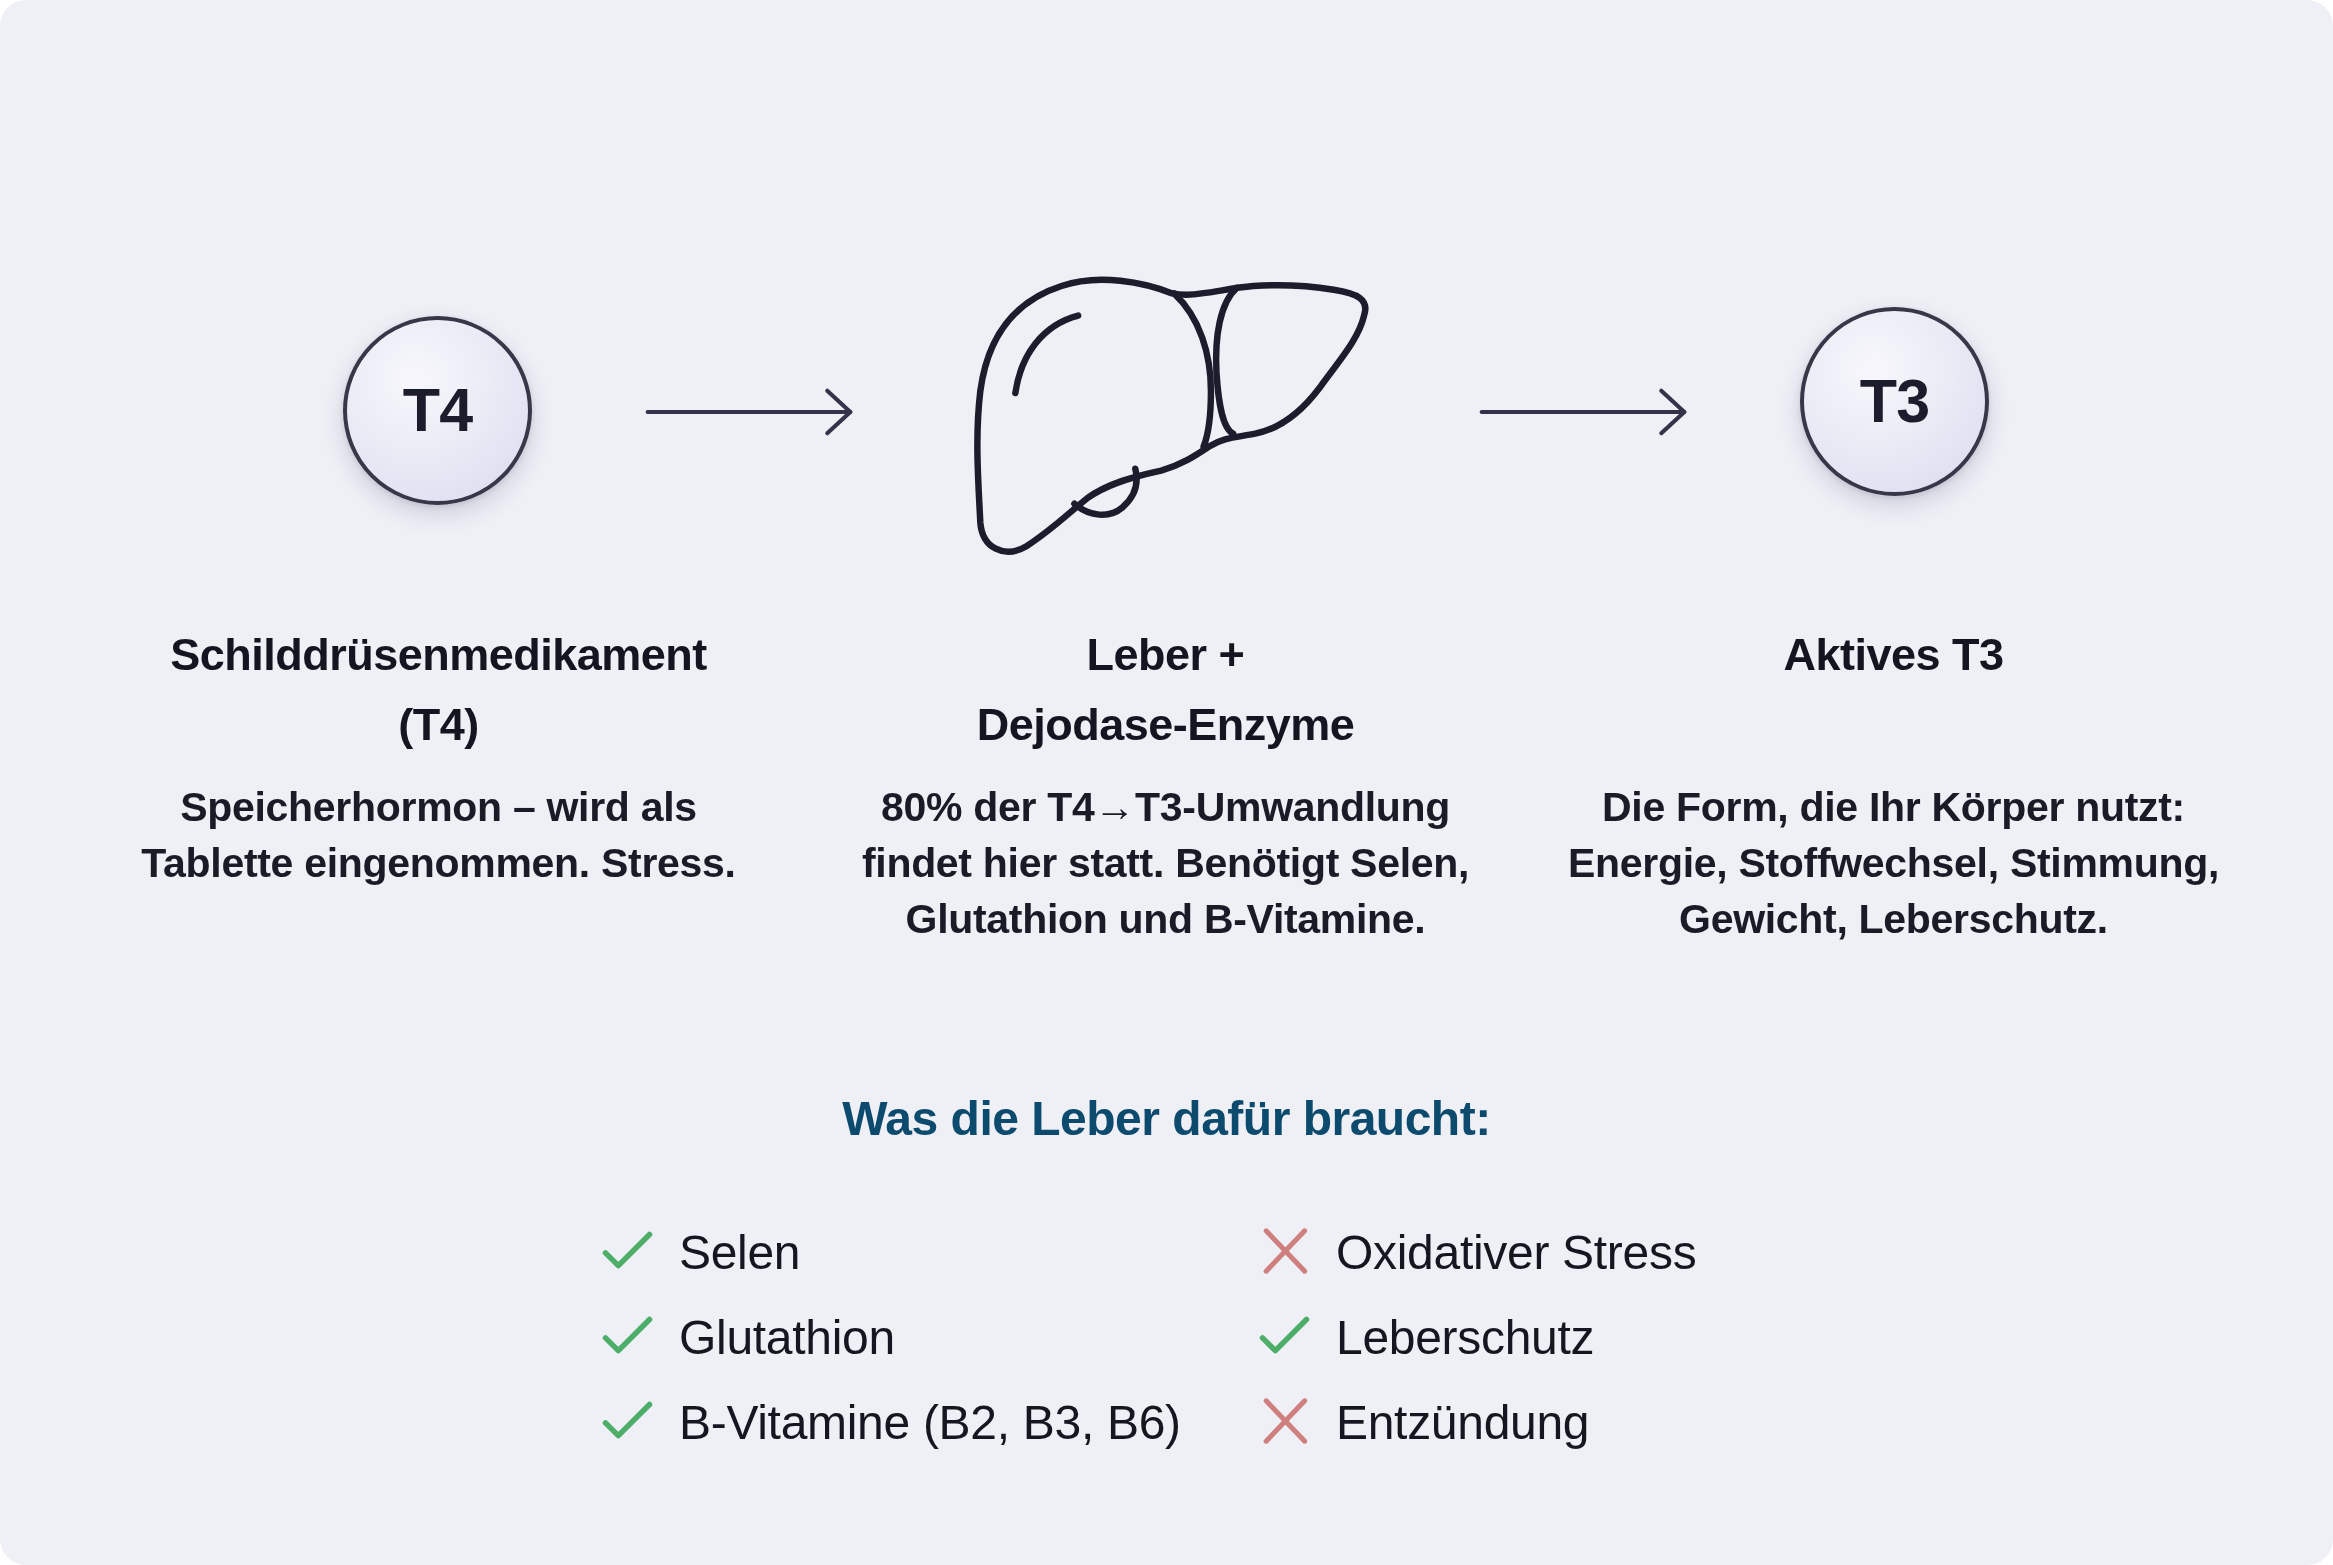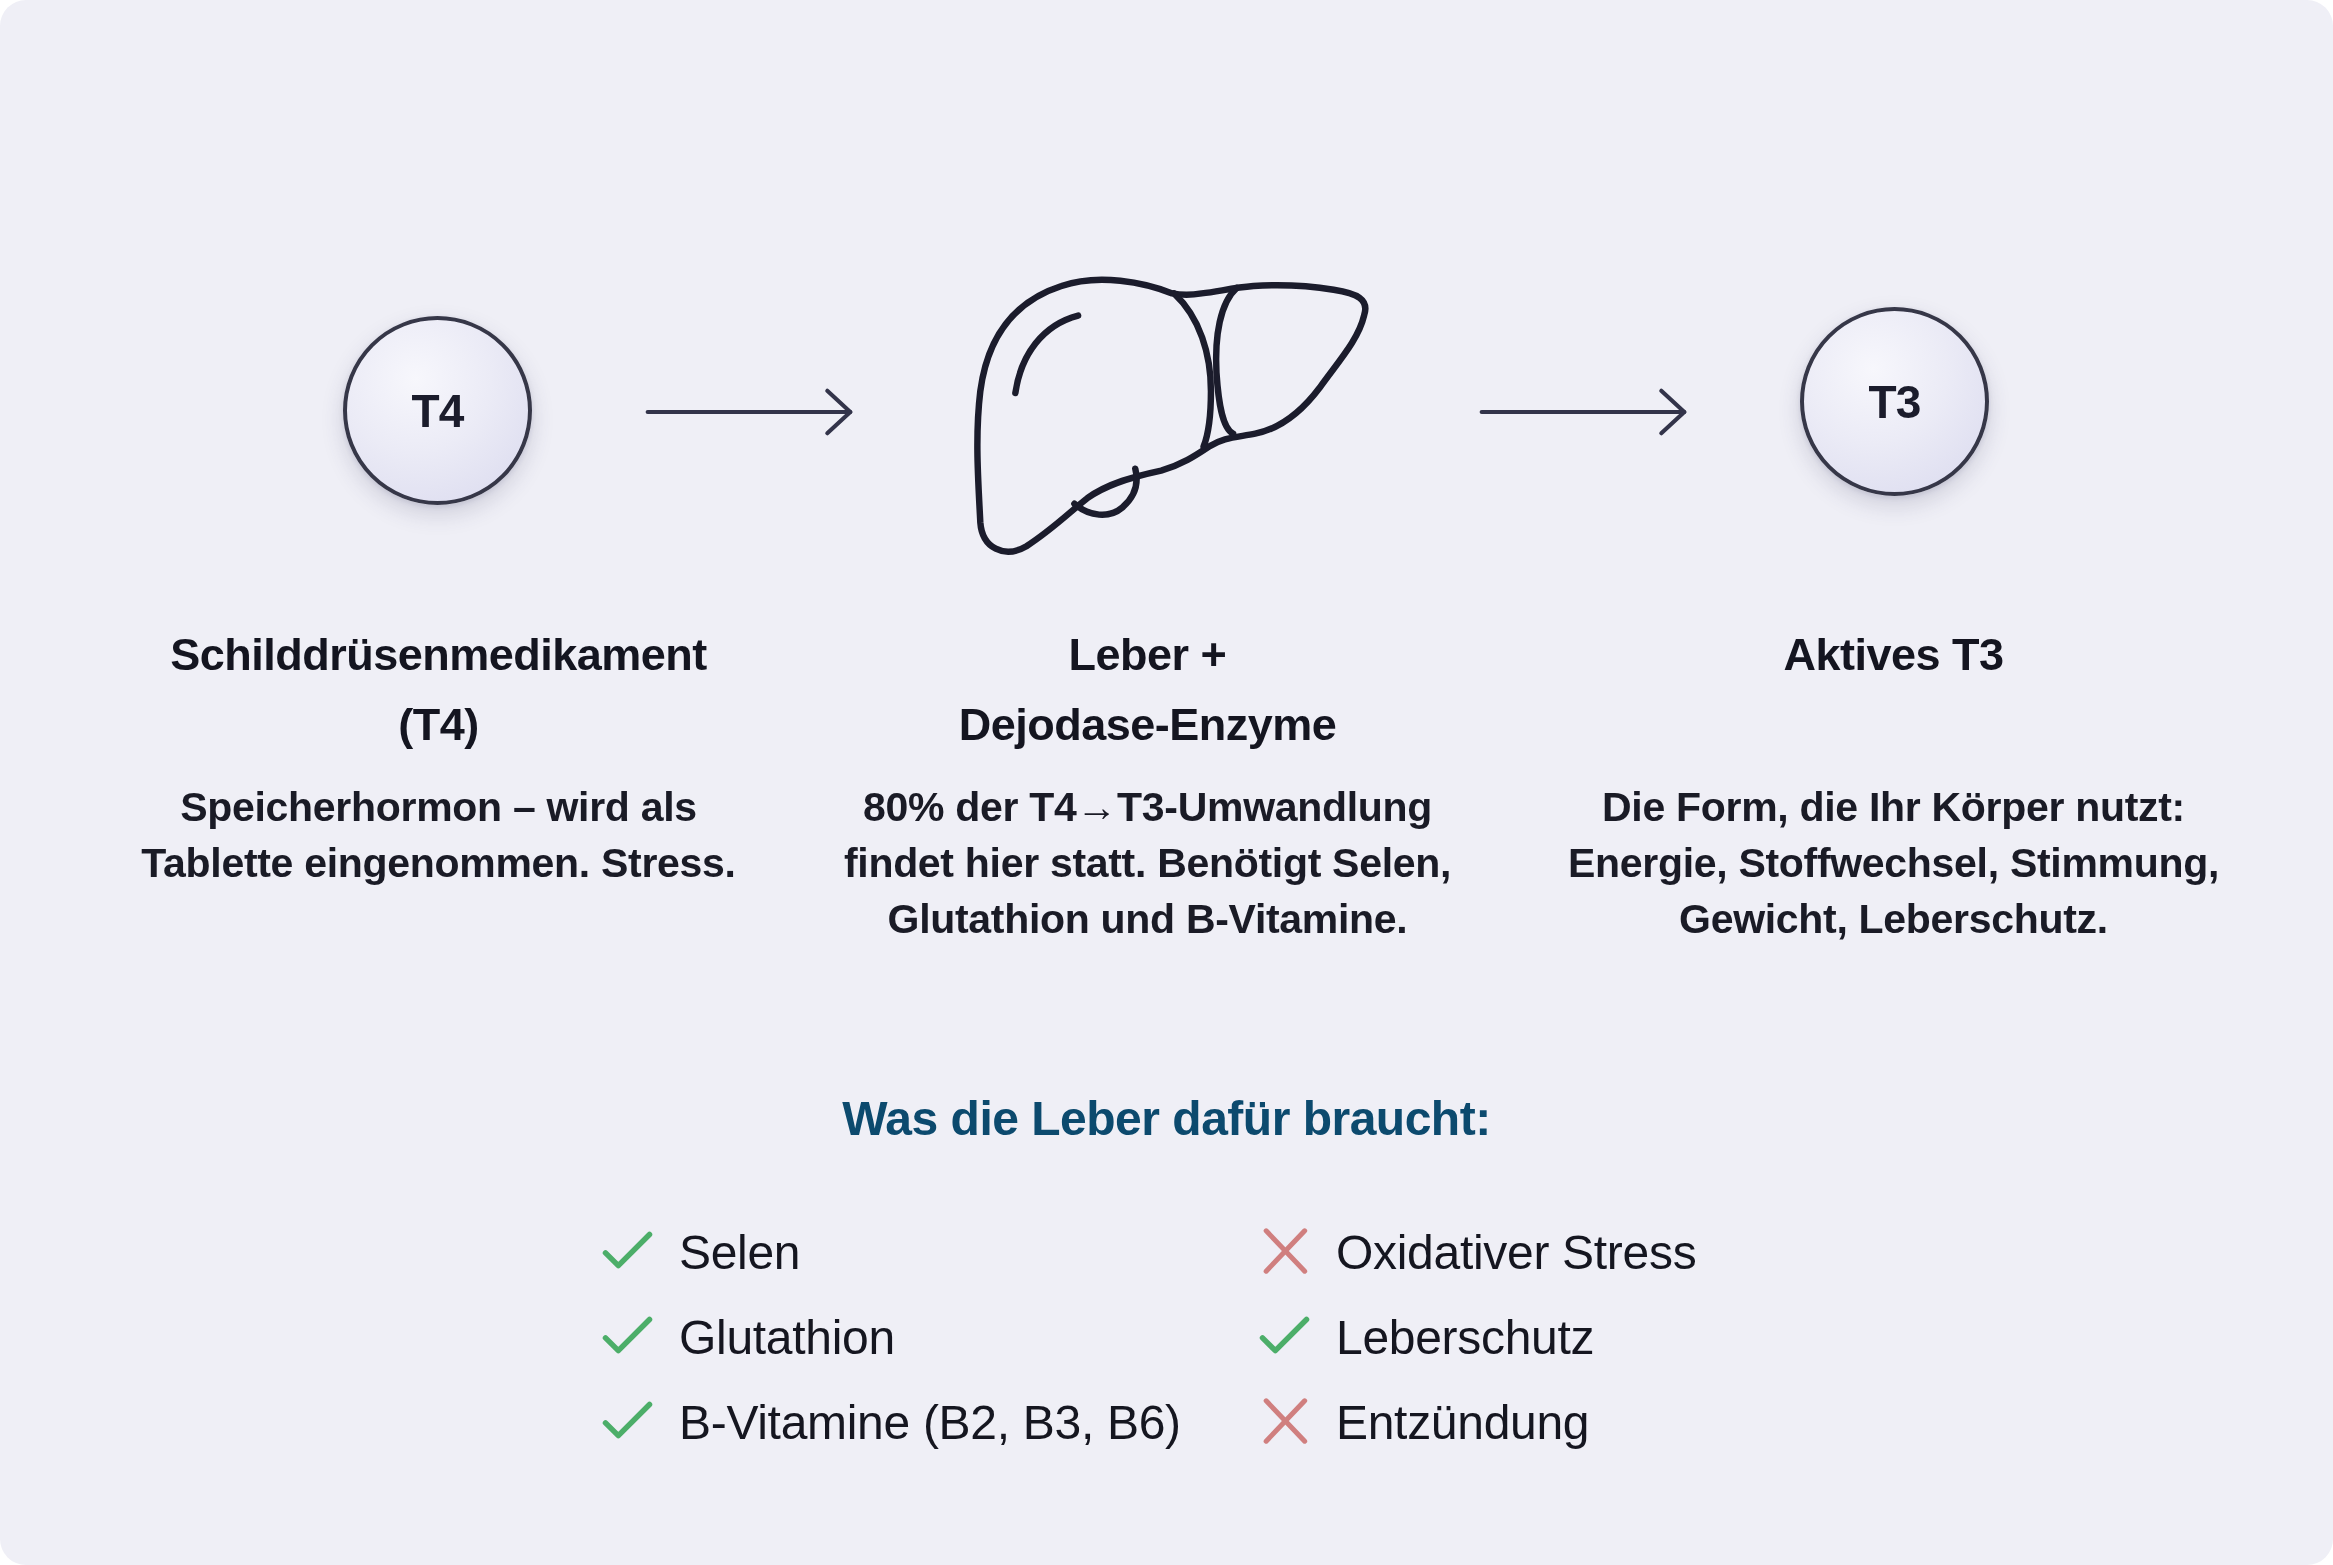--- a/index.html
+++ b/index.html
@@ -27,21 +27,21 @@
       border-radius: 50%;
       border: 4.6px solid #363748;
       background: radial-gradient(circle at 38% 32%, #f7f7fc 0%, #ebebf6 45%, #d9d9ee 100%);
       box-shadow: 0 9.2px 22px rgba(60, 60, 100, 0.18), 0 1.8px 5.5px rgba(60,60,100,0.12);
       display: flex;
       align-items: center;
       justify-content: center;
       box-sizing: content-box;
     }
     .node-circle span {
-      font-size: 46px;
+      font-size: 61px;
       font-weight: bold;
       color: #1b1c2c;
       letter-spacing: -0.9px;
       line-height: 1;
     }
     .arrow {
       position: absolute;
       width: 210px;
       height: 52px;
     }
@@ -163,21 +163,21 @@
   </div>
 
   <div class="col" style="left:88px; top:620px;">
     <p class="col-title">Schilddrüsenmedikament</p>
     <p class="col-title">(T4)</p>
     <div style="height:18.5px"></div>
     <p class="col-body">Speicherhormon – wird als</p>
     <p class="col-body">Tablette eingenommen. Stress.</p>
   </div>
 
-  <div class="col" style="left:797px; top:620px;">
+  <div class="col" style="left:815px; top:620px;">
     <p class="col-title">Leber +</p>
     <p class="col-title">Dejodase-Enzyme</p>
     <div style="height:18.5px"></div>
     <p class="col-body">80% der T4→T3-Umwandlung</p>
     <p class="col-body">findet hier statt. Benötigt Selen,</p>
     <p class="col-body">Glutathion und B-Vitamine.</p>
   </div>
 
   <div class="col" style="left:1543px; top:620px;">
     <p class="col-title">Aktives T3</p>

